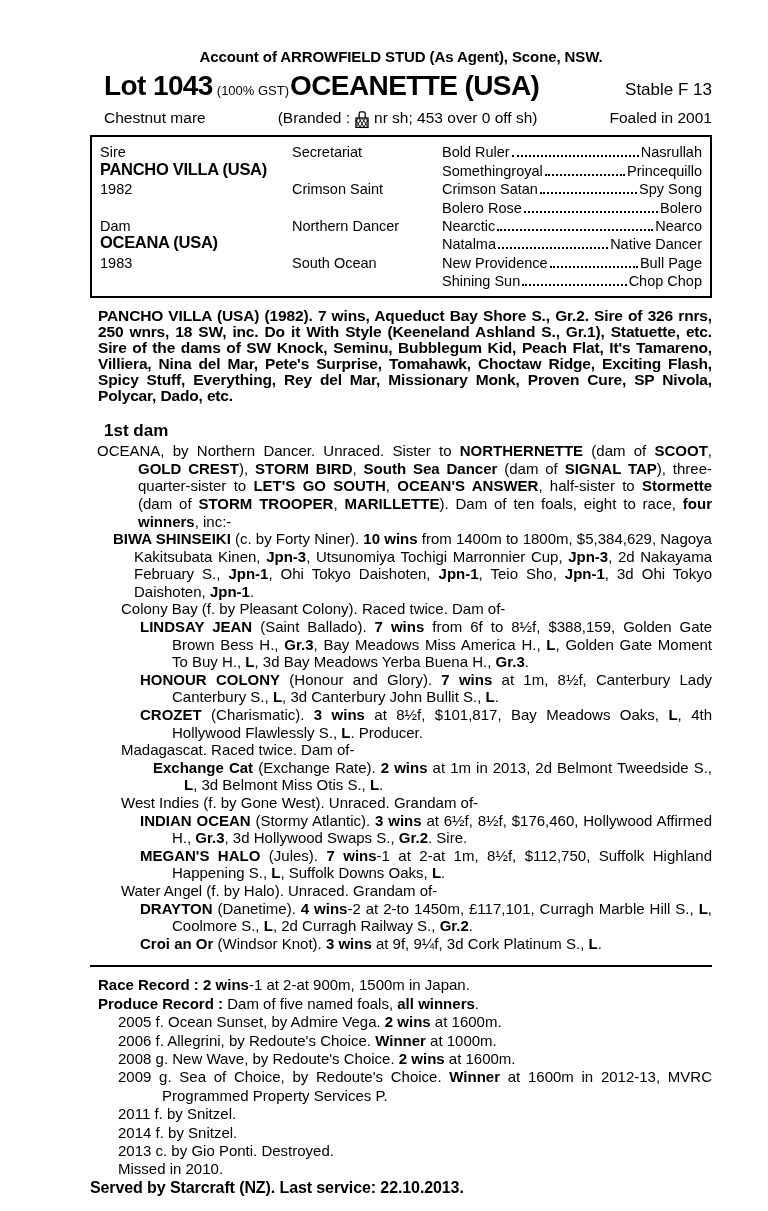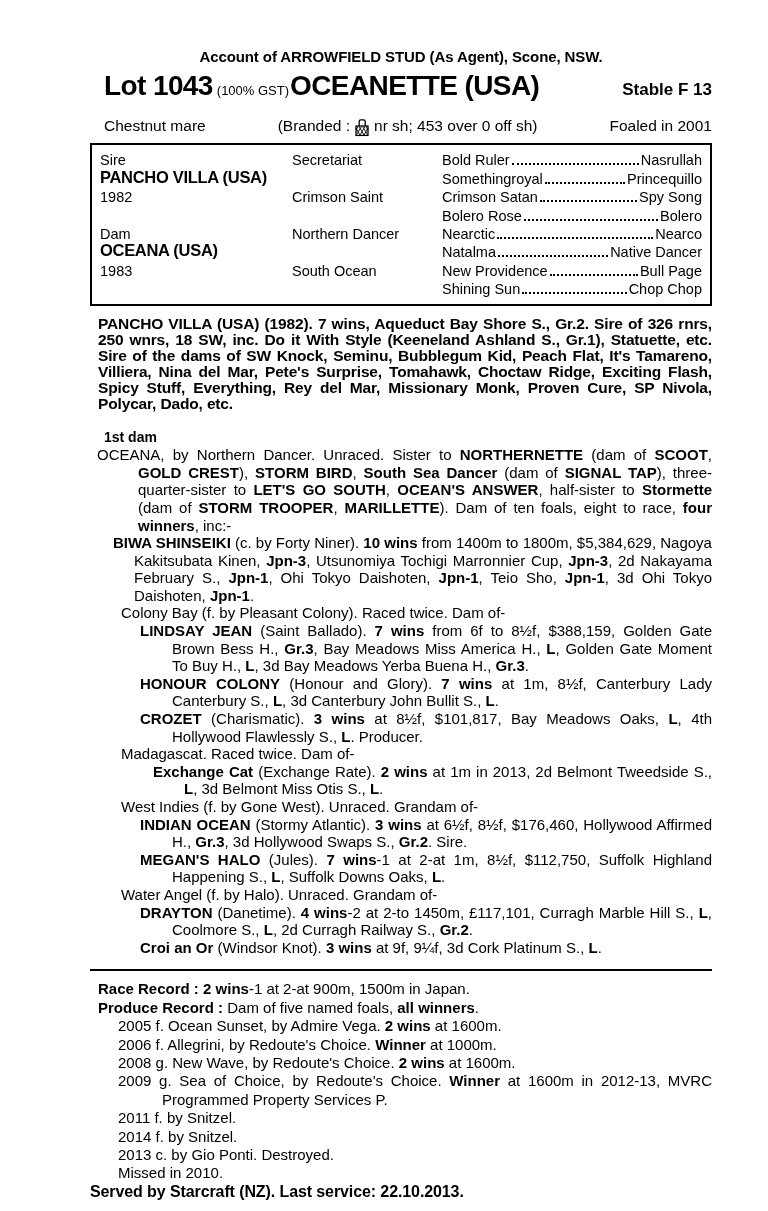--- a/index.html
+++ b/index.html
@@ -4,34 +4,34 @@
 <style>
   html,body{margin:0;padding:0;background:#fff;}
   body{width:768px;height:1211px;color:#000;font-family:"Liberation Sans","DejaVu Sans",sans-serif;-webkit-font-smoothing:antialiased;}
   .page{position:relative;width:622px;margin-left:90px;padding-top:48px;}
 
   .account{text-align:center;font-weight:bold;font-size:15px;letter-spacing:-0.1px;}
   .lotline{display:flex;align-items:baseline;padding-left:14px;margin-top:5px;}
   .lotnum{font-weight:bold;font-size:28px;letter-spacing:-0.6px;white-space:nowrap;}
   .gst{font-size:13px;margin:0 1px 0 4px;white-space:nowrap;}
   .horse{font-weight:bold;font-size:28px;letter-spacing:-0.6px;white-space:nowrap;}
-  .stable{margin-left:auto;font-weight:bold;font-size:17px;white-space:nowrap;text-align:center;}
-  .descline{display:flex;align-items:baseline;justify-content:space-between;padding-left:14px;margin-top:15px;font-size:15.5px;}
+  .stable{margin-left:auto;font-weight:normal;font-size:17px;white-space:nowrap;text-align:center;}
+  .descline{display:flex;align-items:baseline;justify-content:space-between;padding-left:14px;margin-top:7px;font-size:15.5px;}
   .brandwrap{display:inline-flex;align-items:flex-start;gap:4px;}
   .brandwrap svg{position:relative;top:1px;}
 
   .pedtable{border:2px solid #000;margin-top:7px;display:grid;grid-template-columns:192px 150px 1fr;grid-auto-rows:18.4px;padding:5px 8px 7px 8px;font-size:14.5px;align-items:end;}
   .pc{overflow:visible;white-space:nowrap;}
   .c1b{font-weight:bold;font-size:16.5px;letter-spacing:-0.3px;}
   .c3{display:flex;align-items:flex-end;min-width:0;}
   .c3 .dots{flex:1;border-bottom:2px dotted #000;margin:0 2px 3px 2px;min-width:8px;}
   .c3 .ll,.c3 .rr{white-space:nowrap;}
 
   .sire-sum{margin:10px 0 0 0;padding-left:8px;font-weight:bold;font-size:15.5px;line-height:16px;letter-spacing:-0.15px;text-align:justify;}
-  .damhead{margin-top:17px;padding-left:14px;font-weight:bold;font-size:14px;}
+  .damhead{margin-top:17px;padding-left:14px;font-weight:bold;font-size:17px;}
   .damsec{font-size:15px;line-height:17.6px;margin-top:1px;}
   .damsec p,.prodsec p{margin:0;text-align:justify;}
   .b{font-weight:bold;}
   .i-dam{padding-left:48px;text-indent:-41px;}
   .i-sw{padding-left:44px;text-indent:-21px;}
   .i-plain{padding-left:31px;text-indent:0;}
   .i-gd{padding-left:82px;text-indent:-32px;}
   .i-gd2{padding-left:94px;text-indent:-31px;}
   .i-prod{padding-left:72px;text-indent:-44px;}
 

